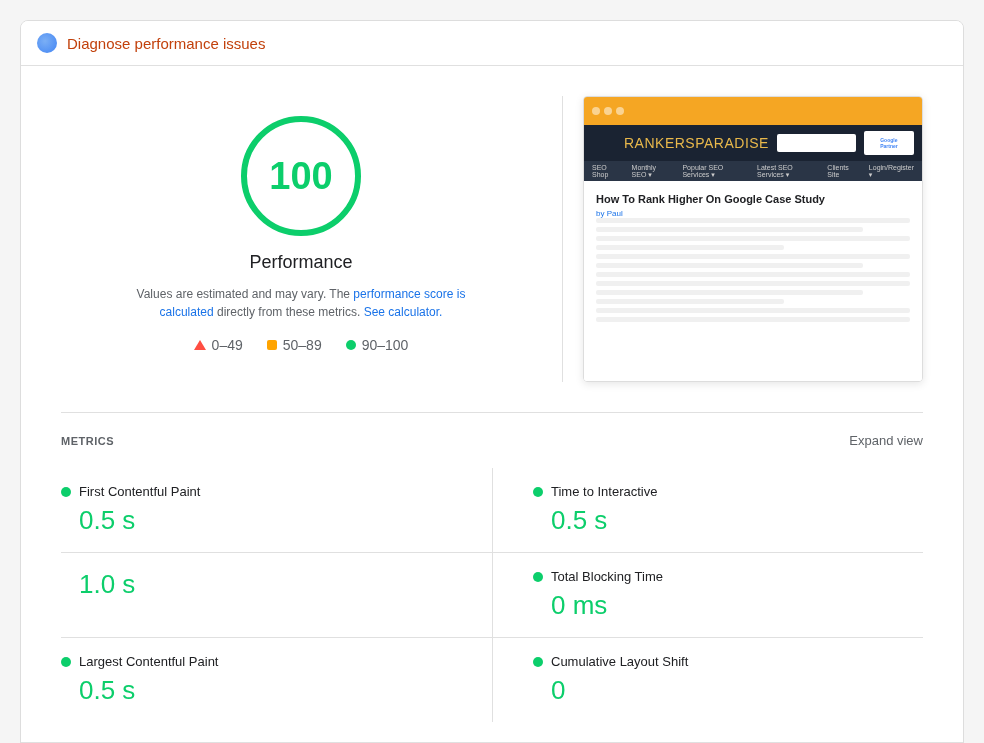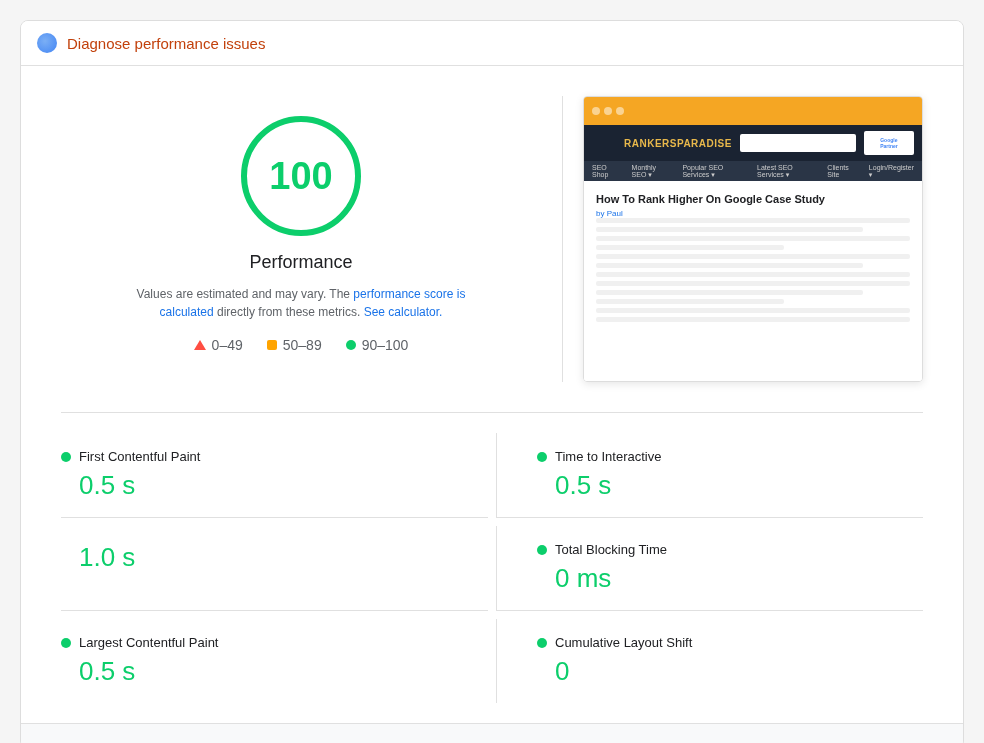--- a/index.html
+++ b/index.html
@@ -146,22 +146,22 @@
     }
     .screenshot-nav {
       background: #1a2332;
       height: 36px;
       display: flex;
       align-items: center;
       padding: 0 8px;
       gap: 8px;
     }
     .nav-logo {
-      font-size: 10px;
-      font-weight: 700;
+      font-size: 14px;
+      font-weight: 400;
       color: #e8b84b;
       letter-spacing: 0.5px;
       padding-left: 32px;
     }
     .nav-search {
       flex: 1;
       background: #fff;
       height: 18px;
       border-radius: 2px;
     }
@@ -237,21 +237,21 @@
       text-transform: uppercase;
     }
     .expand-view {
       font-size: 13px;
       color: #5f6368;
       cursor: pointer;
     }
     .metrics-grid {
       display: grid;
       grid-template-columns: 1fr 1fr;
-      gap: 8px;
+      gap: 0;
     }
     .metric-item {
       padding: 16px 20px 16px 0;
       border-bottom: 1px solid #e0e0e0;
     }
     .metric-item:nth-child(even) {
       padding-left: 40px;
       border-left: 1px solid #e0e0e0;
     }
     .metric-header {
@@ -366,20 +366,24 @@
             <div class="article-line medium"></div>
             <div class="article-line short"></div>
             <div class="article-line full"></div>
             <div class="article-line full"></div>
           </div>
         </div>
       </div>
     </div>
 
     <div class="metrics-section">
+      <div class="metrics-header">
+        <span class="metrics-title">METRICS</span>
+        <span class="expand-view">Expand view</span>
+      </div>
       <div class="metrics-grid">
 
         <div class="metric-item">
           <div class="metric-header">
             <div class="metric-dot"></div>
             <span class="metric-name">First Contentful Paint</span>
           </div>
           <div class="metric-value">0.5 s</div>
         </div>
         <div class="metric-item">

